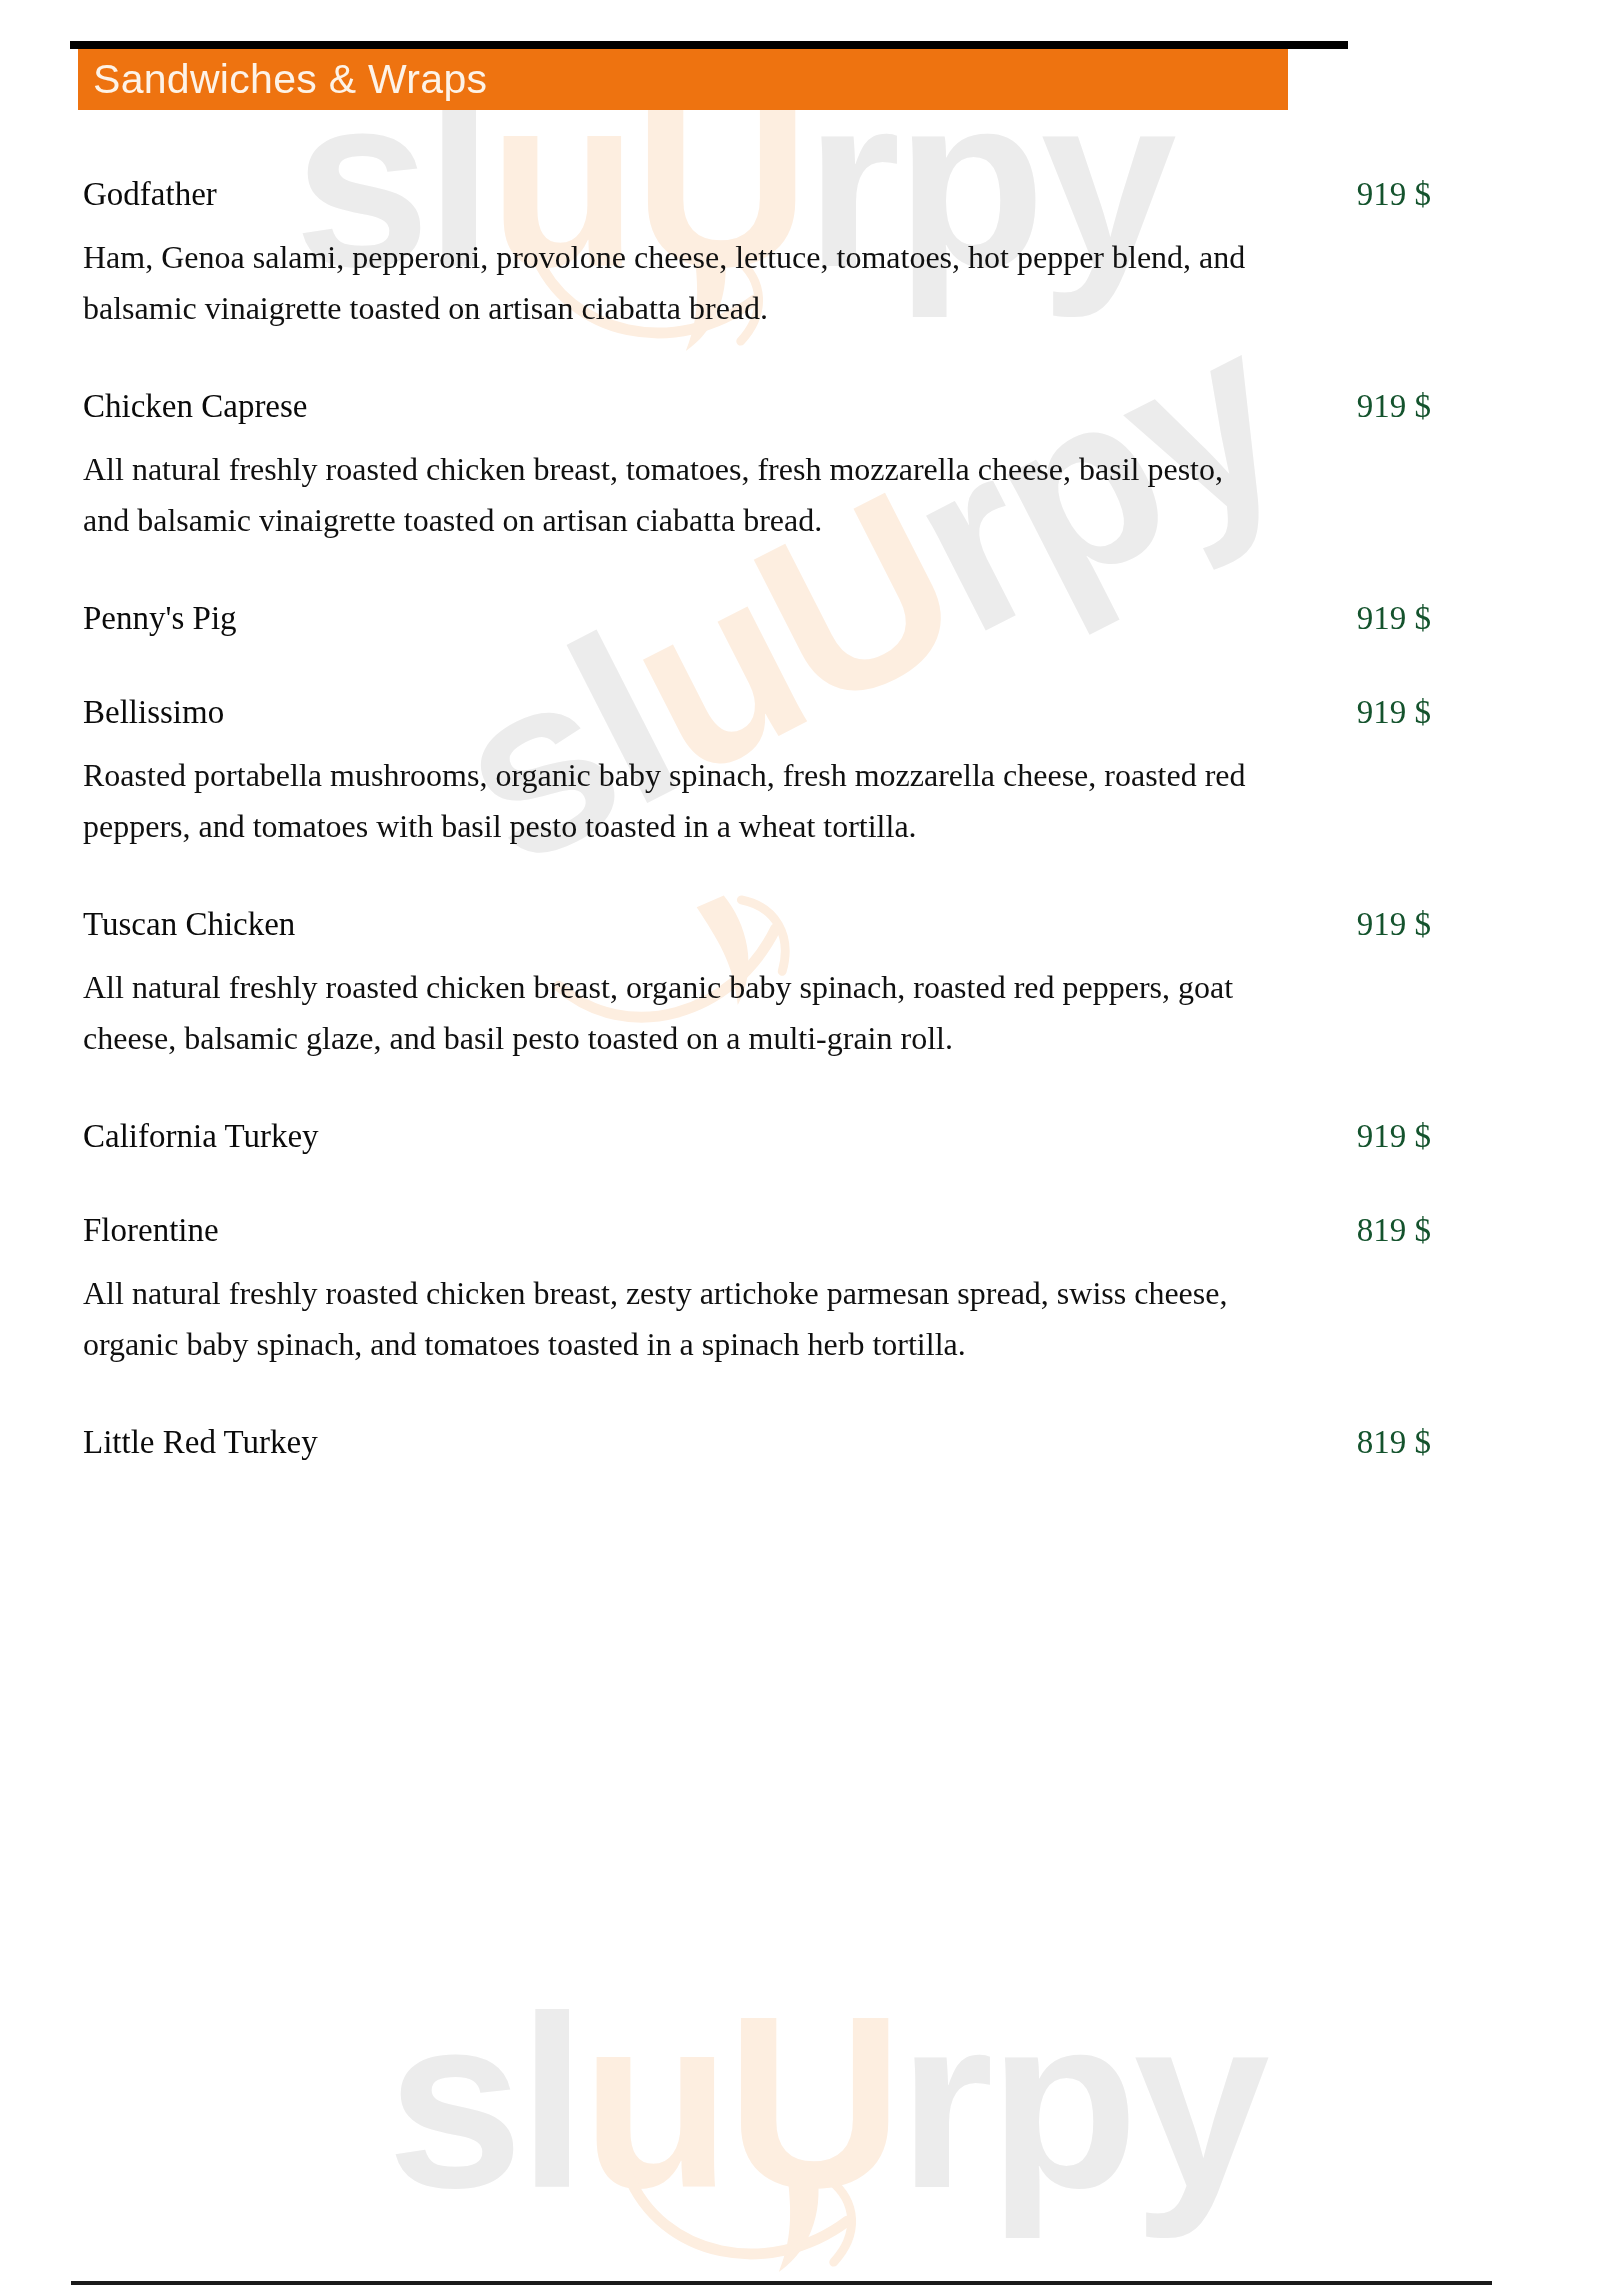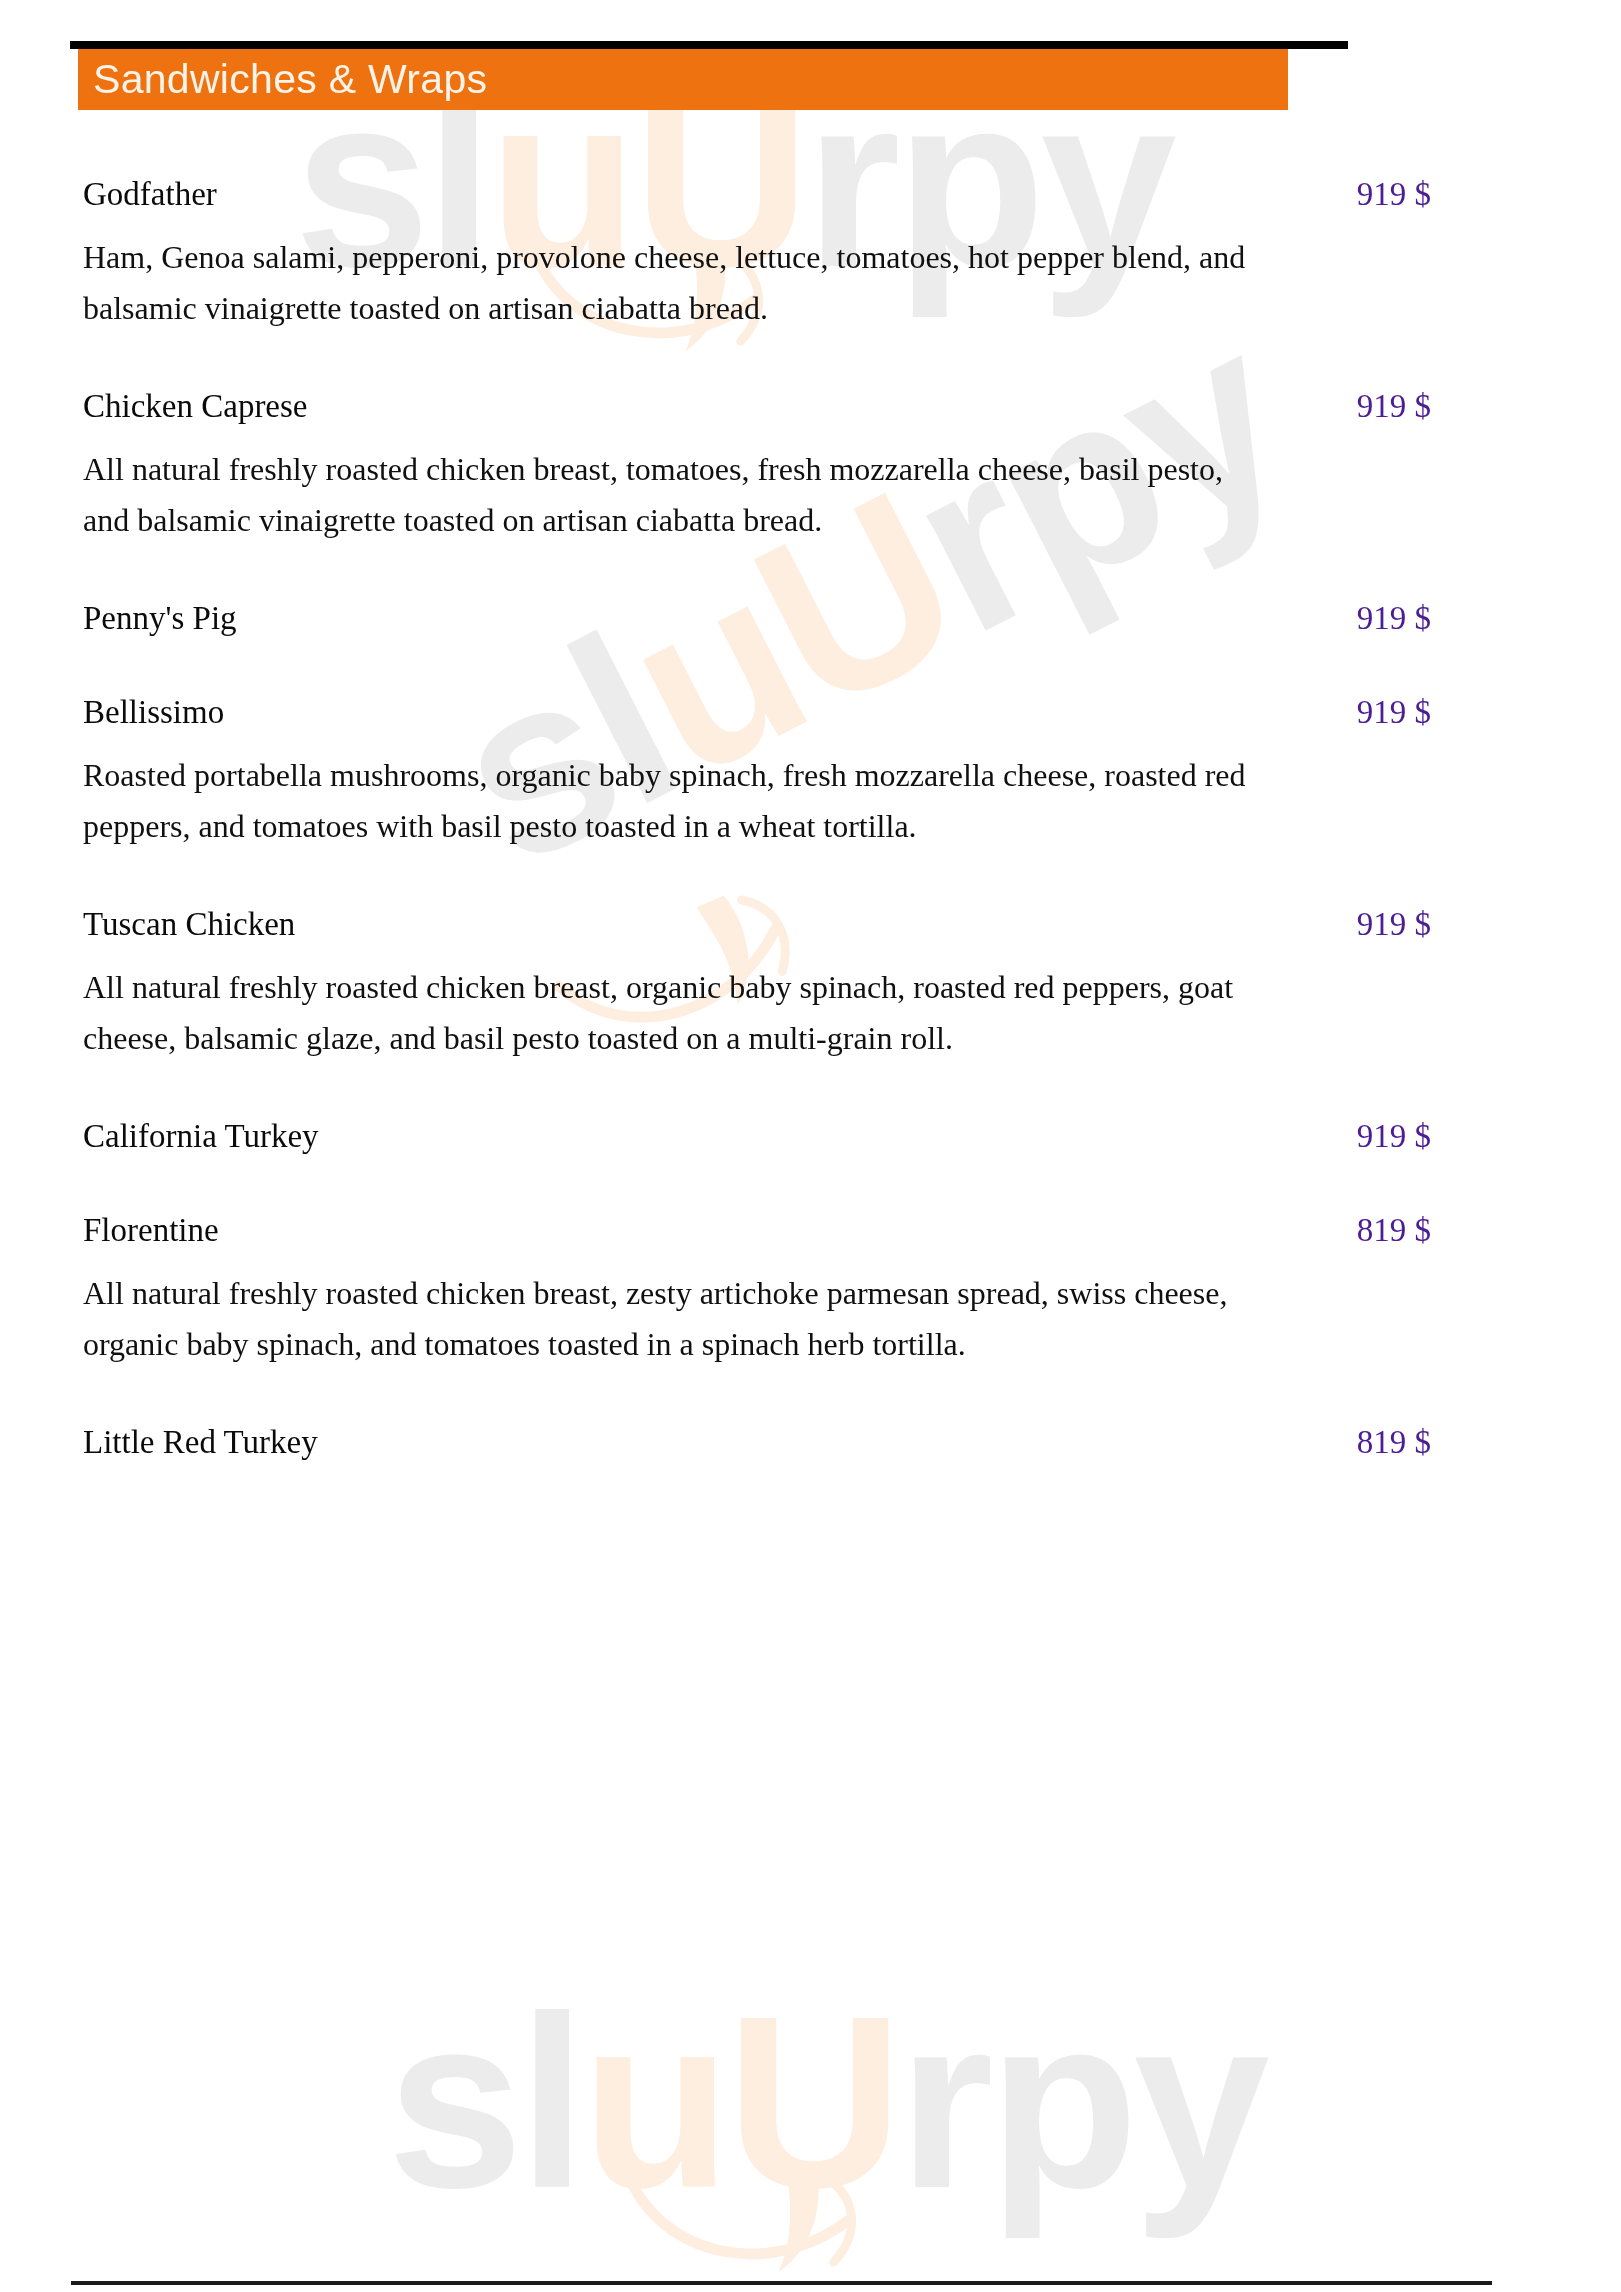--- a/index.html
+++ b/index.html
@@ -90,21 +90,21 @@
   }
   .item-name {
     font-size: 33px;
     line-height: 43px;
     color: #0b0b0b;
     flex: 0 1 auto;
   }
   .item-price {
     font-size: 33px;
     line-height: 43px;
-    color: #4c1d95;
+    color: #14532d;
     white-space: nowrap;
     flex: 0 0 auto;
     text-align: right;
     min-width: 118px;
     margin-left: 39px;
   }
   .item-desc {
     font-size: 32px;
     line-height: 51px;
     color: #101010;

